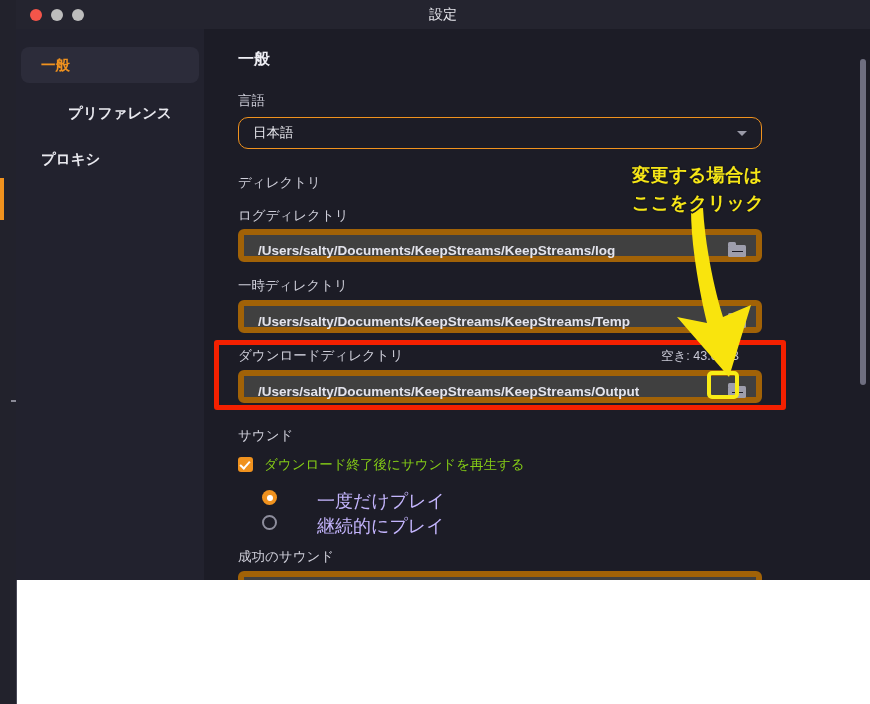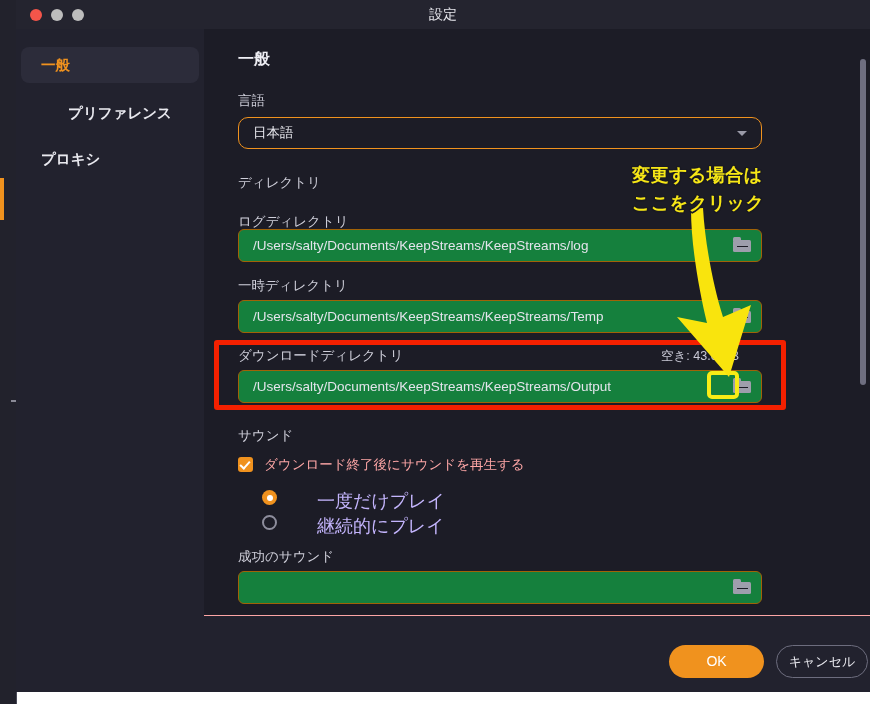--- a/index.html
+++ b/index.html
@@ -41,21 +41,21 @@
     position: absolute;
     left: 11px; top: 400px;
     width: 5px; height: 2px;
     background: #8a8a96;
   }
 
   
   .window {
     position: absolute;
     left: 16px; top: 0;
-    width: 854px; height: 692px;
+    width: 854px; height: 580px;
     background: #22222e;
     overflow: hidden;
   }
 
   
   .titlebar {
     position: absolute;
     left: 0; top: 0;
     width: 854px; height: 29px;
     background: #24242f;
@@ -157,24 +157,25 @@
     border-left: 5px solid transparent;
     border-right: 5px solid transparent;
     border-top: 5px solid #9a9aa8;
   }
 
   
   .path-input {
     position: absolute;
     width: 524px;
     height: 33px;
-    border: 1px solid #a16207;
+    border: 6px solid #a16207;
     border-radius: 6px;
-    background: #15803d;
-    box-sizing: border-box;
+    background: #404040;
+    box-sizing: border-box;
+    font-weight: bold;
   }
   .path-input .val {
     position: absolute;
     left: 14px; top: 0;
     line-height: 31px;
     font-size: 13.5px;
     color: #e4e4ec;
     white-space: nowrap;
   }
   .folder-btn {
@@ -244,21 +245,21 @@
     position: absolute;
     left: 4px; top: 2px;
     width: 4px; height: 8px;
     border: solid #ffffff;
     border-width: 0 2px 2px 0;
     transform: rotate(42deg);
   }
   .cb-label {
     position: absolute;
     font-size: 13.5px;
-    color: #fca5a5;
+    color: #84cc16;
   }
 
   
   .radio {
     position: absolute;
     width: 15px; height: 15px;
     border-radius: 50%;
     box-sizing: border-box;
   }
   .radio.on {
@@ -383,21 +384,21 @@
       <div class="pane-title">一般</div>
 
       <div class="field-label" style="top:63px;">言語</div>
       <div class="select" style="top:88px;">
         <span class="val">日本語</span>
         <span class="caret"></span>
       </div>
 
       <div class="section-label" style="top:145px;">ディレクトリ</div>
 
-      <div class="field-label" style="top:184px;">ログディレクトリ</div>
+      <div class="field-label" style="top:178px;">ログディレクトリ</div>
       <div class="path-input" style="left:34px; top:200px;">
         <span class="val">/Users/salty/Documents/KeepStreams/KeepStreams/log</span>
         <span class="folder-btn">
           <span class="f-tab"></span>
             <span class="f-body"></span>
             <span class="f-slit"></span>
         </span>
       </div>
 
       <div class="field-label" style="top:248px;">一時ディレクトリ</div>

